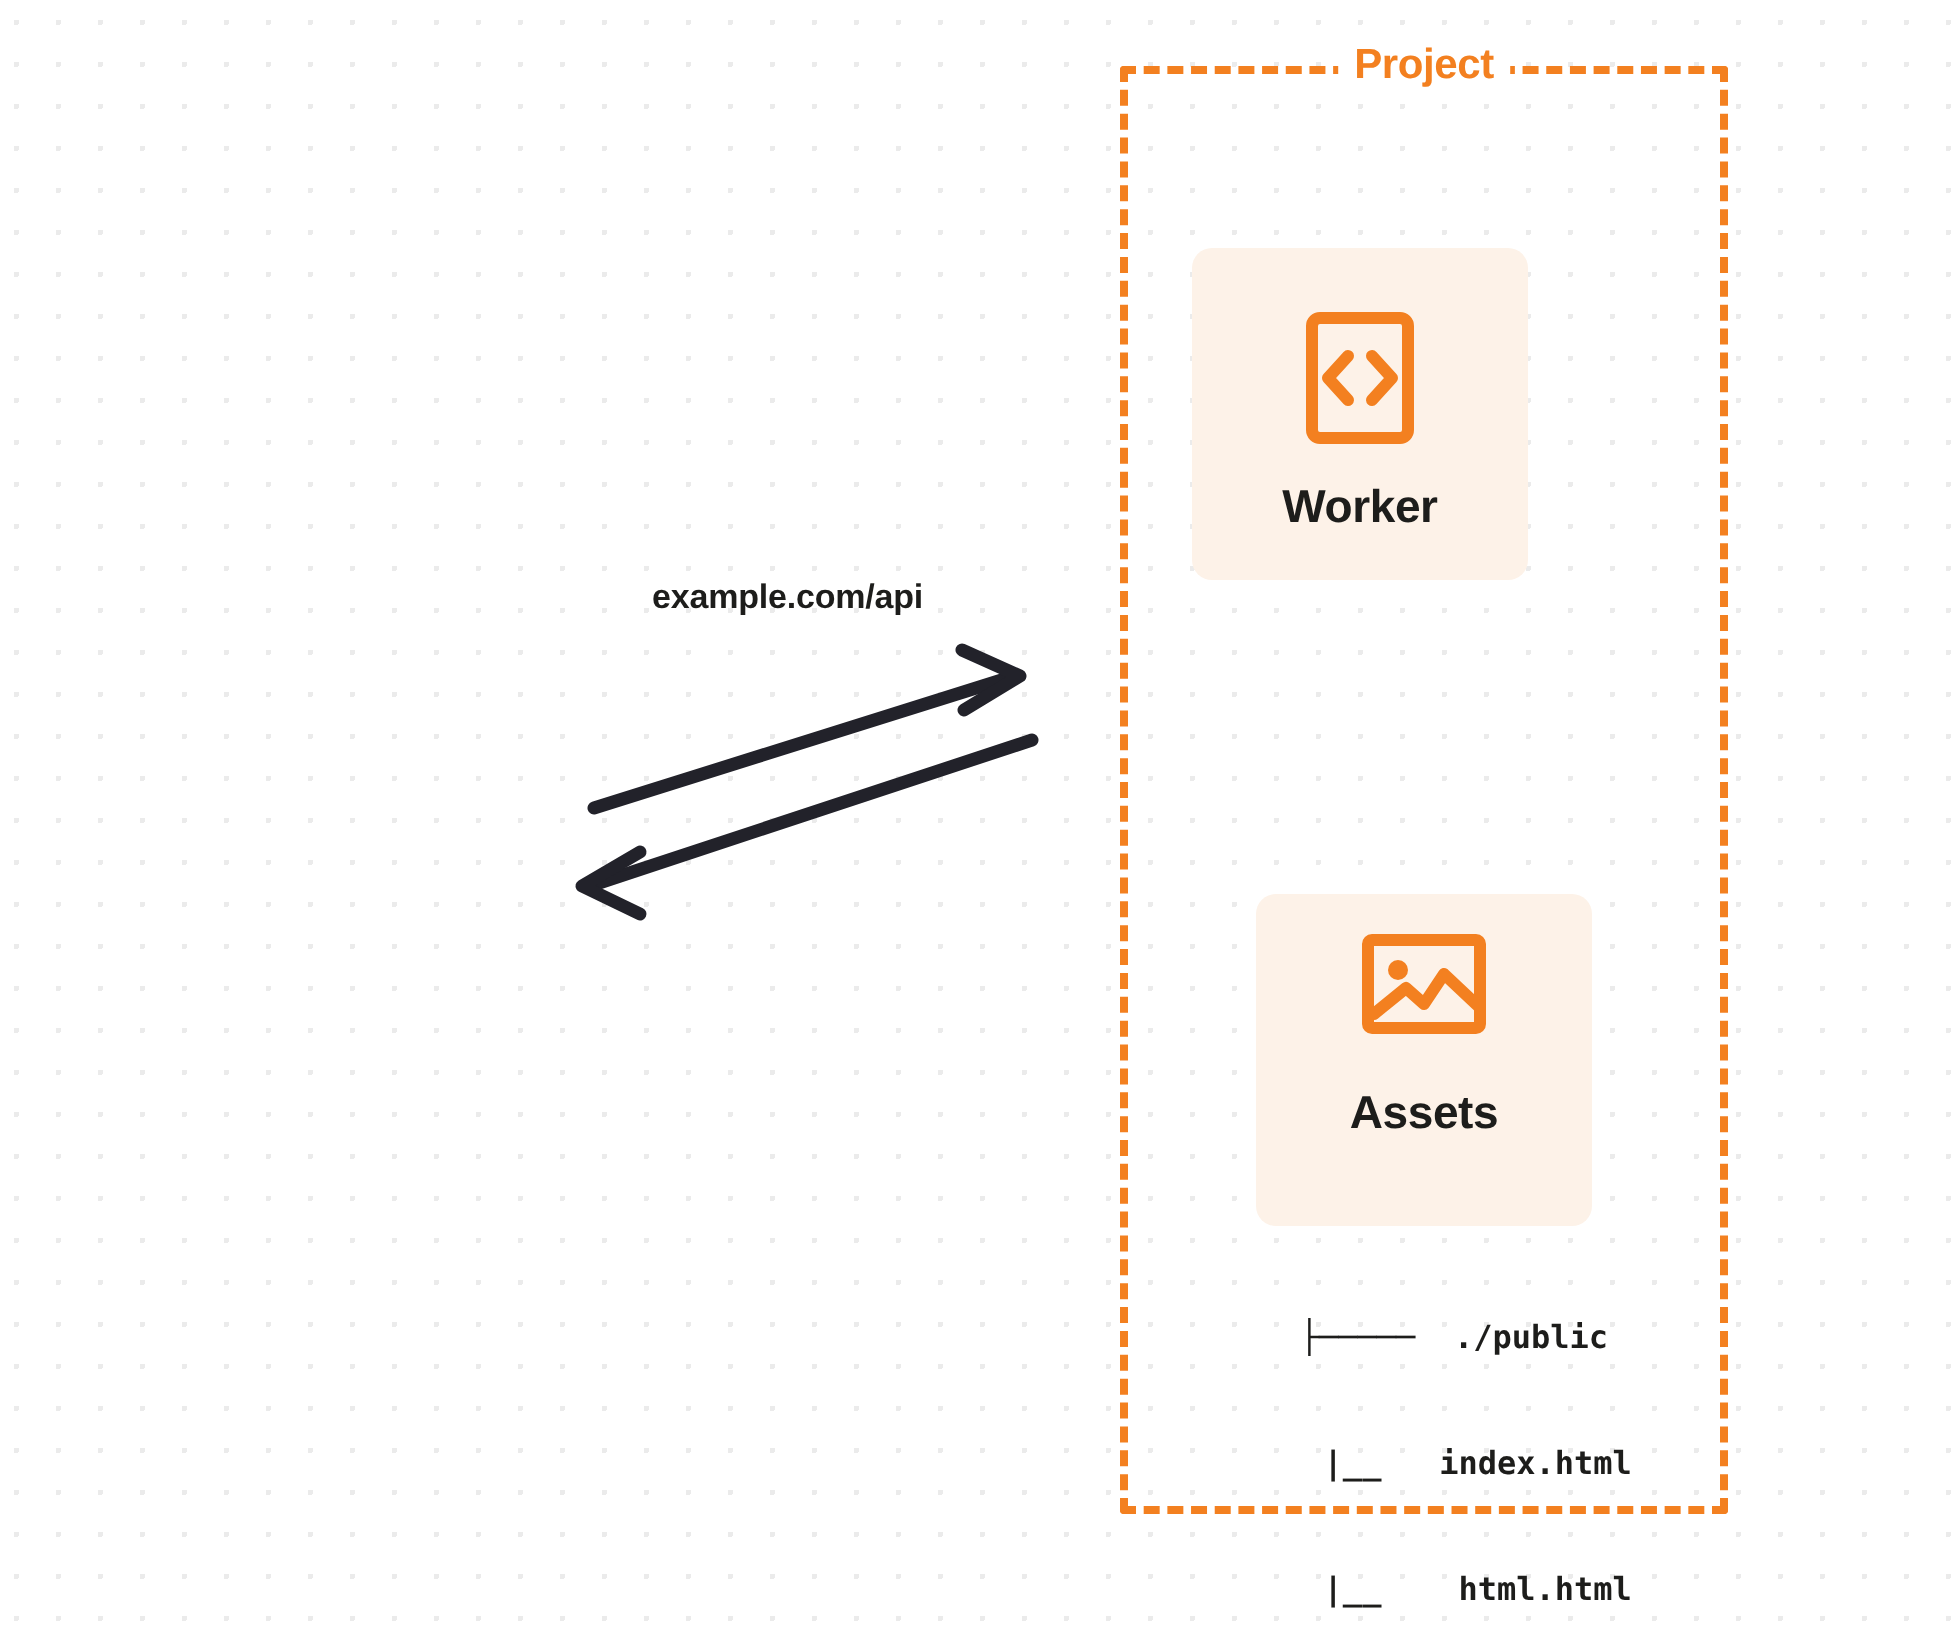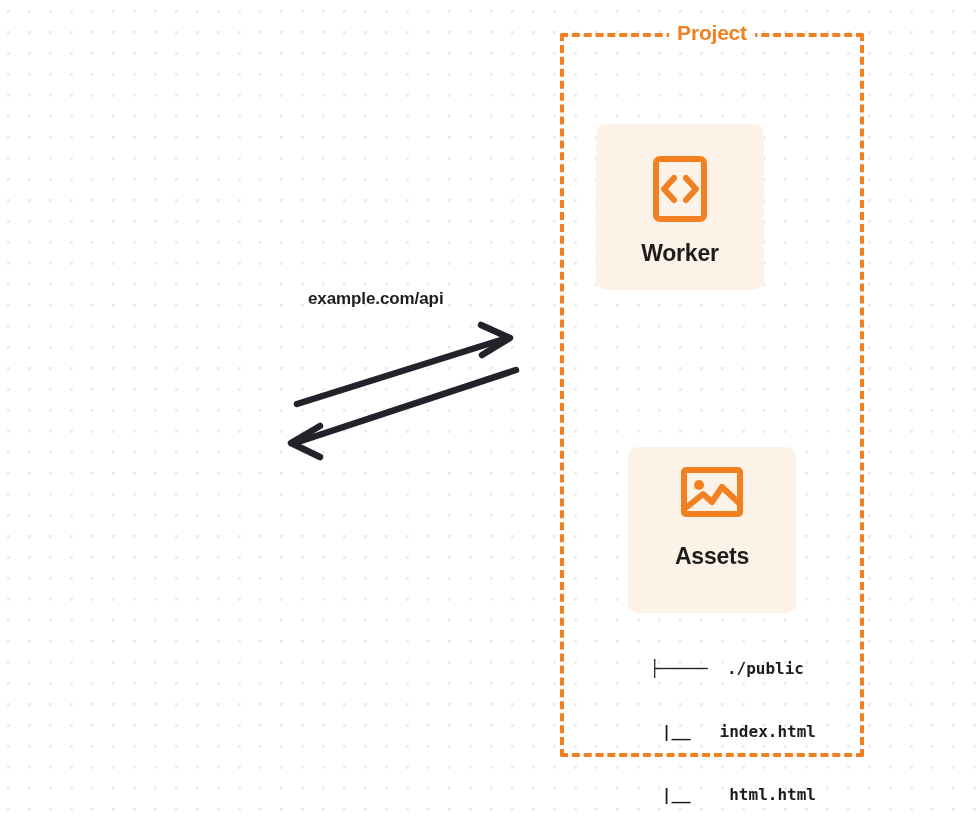--- a/index.html
+++ b/index.html
@@ -47,21 +47,21 @@
   .arrow-layer {
     position: absolute;
     left: 0;
     top: 0;
     width: 980px;
     height: 818px;
     pointer-events: none;
   }
   .arrow-label {
     position: absolute;
-    left: 308px;
+    left: 326px;
     top: 289px;
     font-size: 17px;
     font-weight: 700;
     color: #1d1d1b;
     letter-spacing: -0.1px;
     white-space: nowrap;
   }
 
   
   .project-box {

